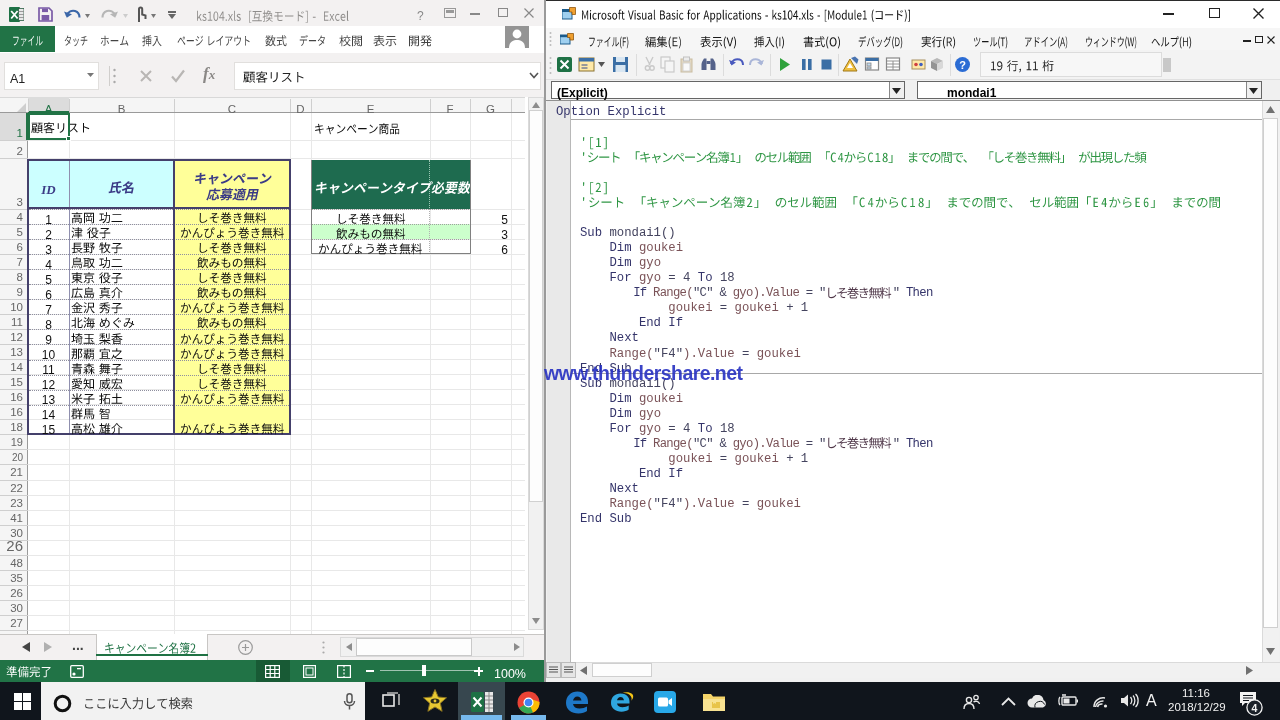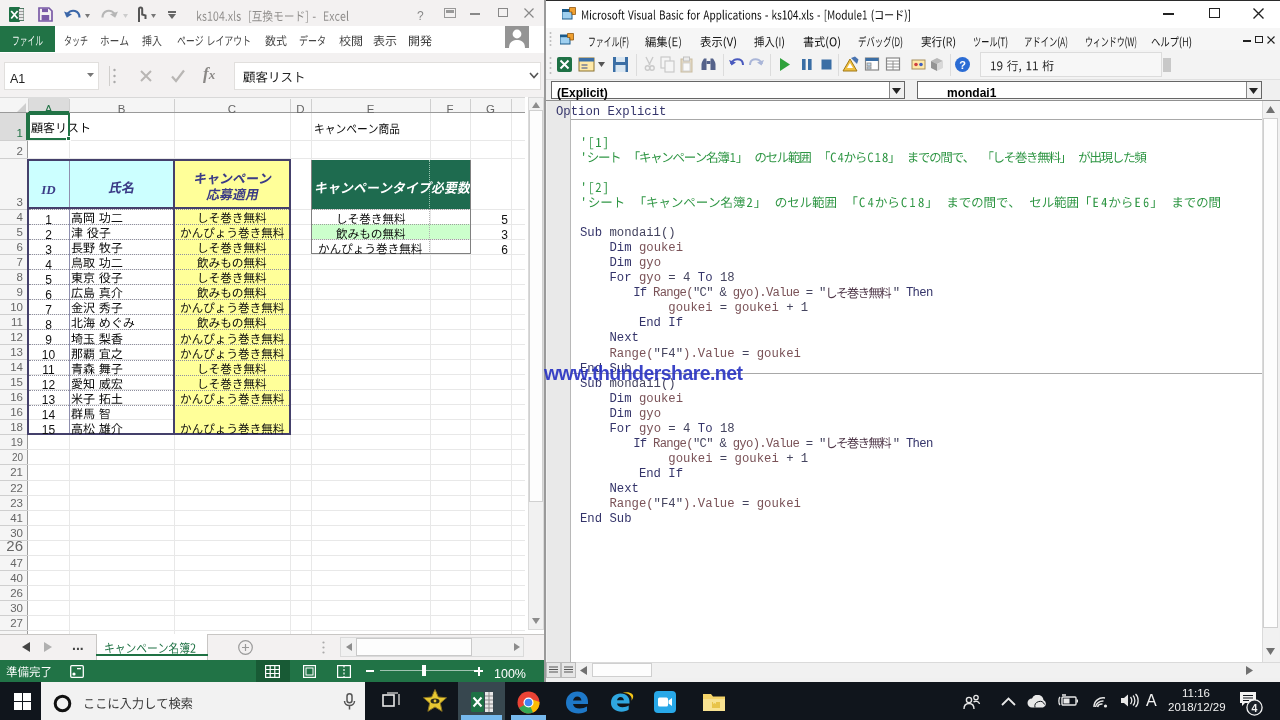--- a/index.html
+++ b/index.html
@@ -183,22 +183,22 @@
     <div style="position:absolute;left:0px;top:404.25px;width:23px;height:15px;display:flex;align-items:flex-end;justify-content:flex-end;font-size:11.5px;color:#666;padding-bottom:1px">16</div>
     <div style="position:absolute;left:0px;top:419.3px;width:23px;height:15px;display:flex;align-items:flex-end;justify-content:flex-end;font-size:11.5px;color:#666;padding-bottom:1px">18</div>
     <div style="position:absolute;left:0px;top:434.35px;width:23px;height:15px;display:flex;align-items:flex-end;justify-content:flex-end;font-size:11px;color:#666;padding-bottom:1px">19</div>
     <div style="position:absolute;left:0px;top:449.4px;width:23px;height:15px;display:flex;align-items:flex-end;justify-content:flex-end;font-size:10px;color:#666;padding-bottom:1px">20</div>
     <div style="position:absolute;left:0px;top:464.45000000000005px;width:23px;height:15px;display:flex;align-items:flex-end;justify-content:flex-end;font-size:11.5px;color:#666;padding-bottom:1px">21</div>
     <div style="position:absolute;left:0px;top:479.5px;width:23px;height:15px;display:flex;align-items:flex-end;justify-content:flex-end;font-size:11.5px;color:#666;padding-bottom:1px">22</div>
     <div style="position:absolute;left:0px;top:494.54999999999995px;width:23px;height:15px;display:flex;align-items:flex-end;justify-content:flex-end;font-size:11.5px;color:#666;padding-bottom:1px">23</div>
     <div style="position:absolute;left:0px;top:509.6px;width:23px;height:15px;display:flex;align-items:flex-end;justify-content:flex-end;font-size:11.5px;color:#666;padding-bottom:1px">41</div>
     <div style="position:absolute;left:0px;top:524.65px;width:23px;height:15px;display:flex;align-items:flex-end;justify-content:flex-end;font-size:11.5px;color:#666;padding-bottom:1px">30</div>
     <div style="position:absolute;left:0px;top:539.7px;width:23px;height:15px;display:flex;align-items:flex-end;justify-content:flex-end;font-size:15px;color:#666;padding-bottom:1px">26</div>
-    <div style="position:absolute;left:0px;top:554.75px;width:23px;height:15px;display:flex;align-items:flex-end;justify-content:flex-end;font-size:11.5px;color:#666;padding-bottom:1px">47</div>
-    <div style="position:absolute;left:0px;top:569.8000000000001px;width:23px;height:15px;display:flex;align-items:flex-end;justify-content:flex-end;font-size:11.5px;color:#666;padding-bottom:1px">40</div>
+    <div style="position:absolute;left:0px;top:554.75px;width:23px;height:15px;display:flex;align-items:flex-end;justify-content:flex-end;font-size:11.5px;color:#666;padding-bottom:1px">48</div>
+    <div style="position:absolute;left:0px;top:569.8000000000001px;width:23px;height:15px;display:flex;align-items:flex-end;justify-content:flex-end;font-size:11.5px;color:#666;padding-bottom:1px">35</div>
     <div style="position:absolute;left:0px;top:584.85px;width:23px;height:15px;display:flex;align-items:flex-end;justify-content:flex-end;font-size:11.5px;color:#666;padding-bottom:1px">26</div>
     <div style="position:absolute;left:0px;top:599.9px;width:23px;height:15px;display:flex;align-items:flex-end;justify-content:flex-end;font-size:11.5px;color:#666;padding-bottom:1px">30</div>
     <div style="position:absolute;left:0px;top:614.95px;width:23px;height:15px;display:flex;align-items:flex-end;justify-content:flex-end;font-size:11.5px;color:#666;padding-bottom:1px">27</div>
     <div style="position:absolute;left:0px;top:140px;width:28px;height:1px;background:#cfcfcf;"></div>
     <div style="position:absolute;left:28px;top:140px;width:497px;height:1px;background:#e8e8e8;"></div>
     <div style="position:absolute;left:0px;top:158px;width:28px;height:1px;background:#cfcfcf;"></div>
     <div style="position:absolute;left:28px;top:158px;width:497px;height:1px;background:#e8e8e8;"></div>
     <div style="position:absolute;left:0px;top:209px;width:28px;height:1px;background:#cfcfcf;"></div>
     <div style="position:absolute;left:28px;top:209px;width:497px;height:1px;background:#e8e8e8;"></div>
     <div style="position:absolute;left:0px;top:224px;width:28px;height:1px;background:#cfcfcf;"></div>

